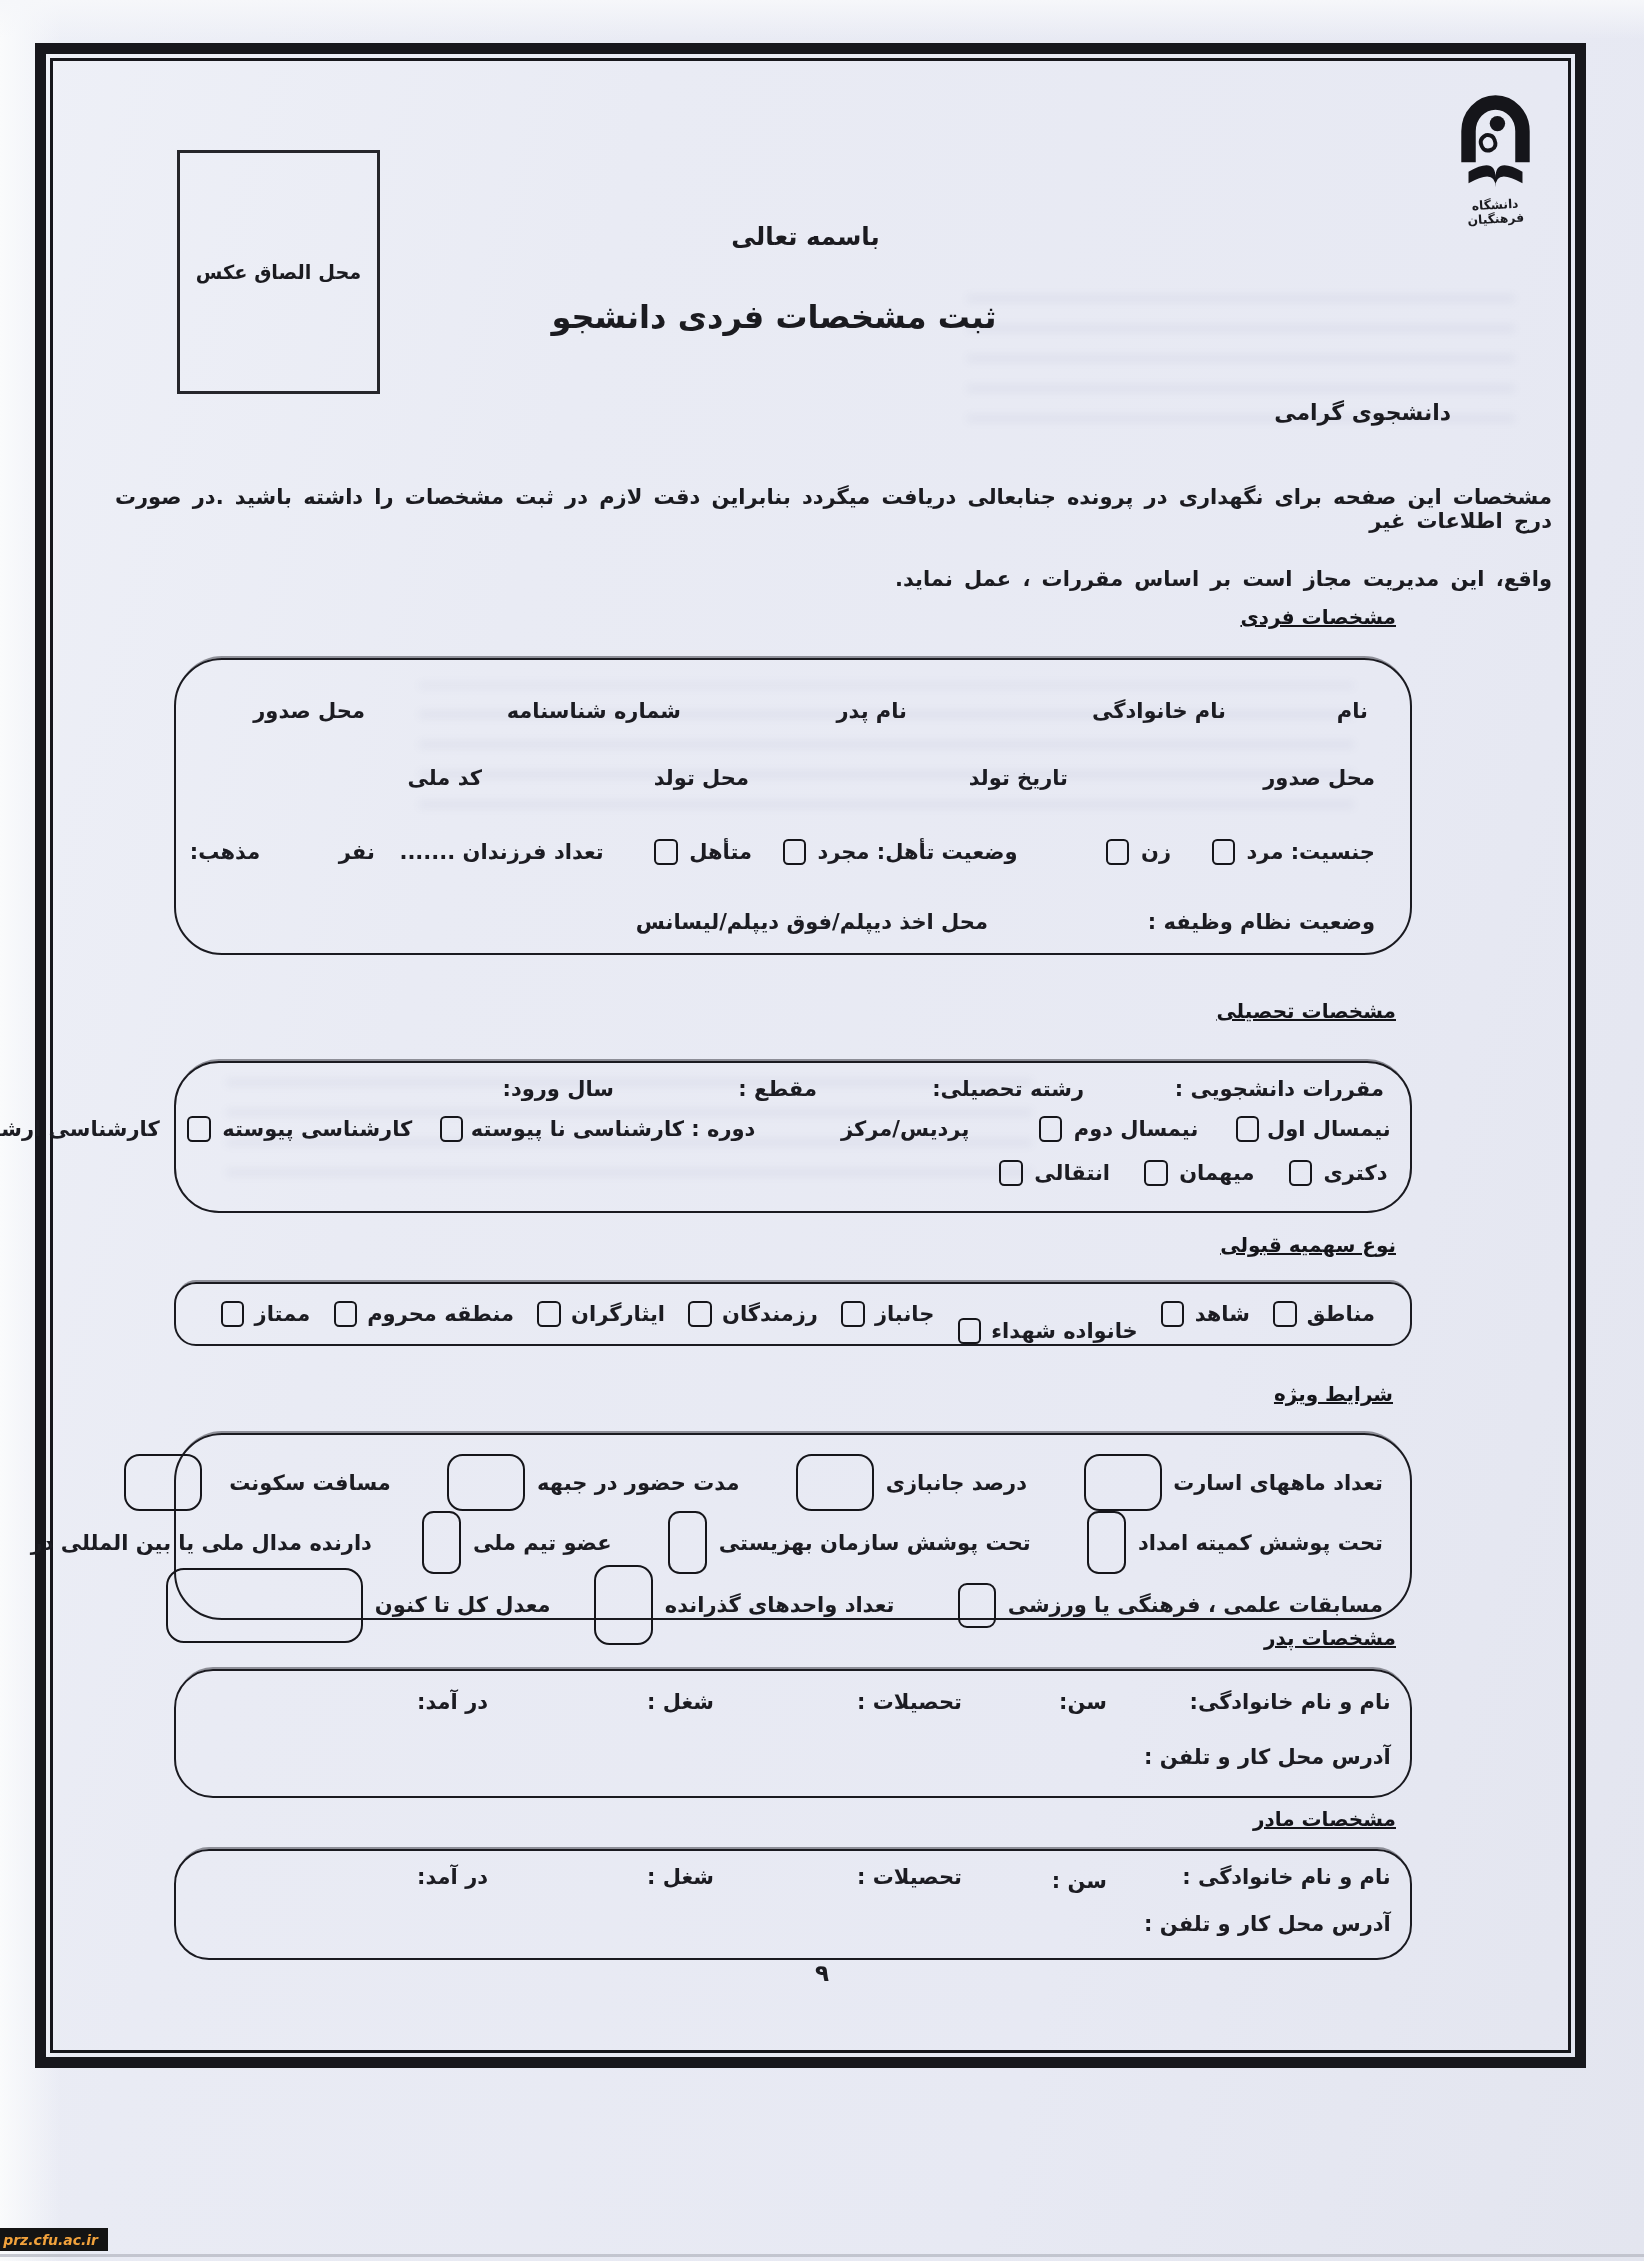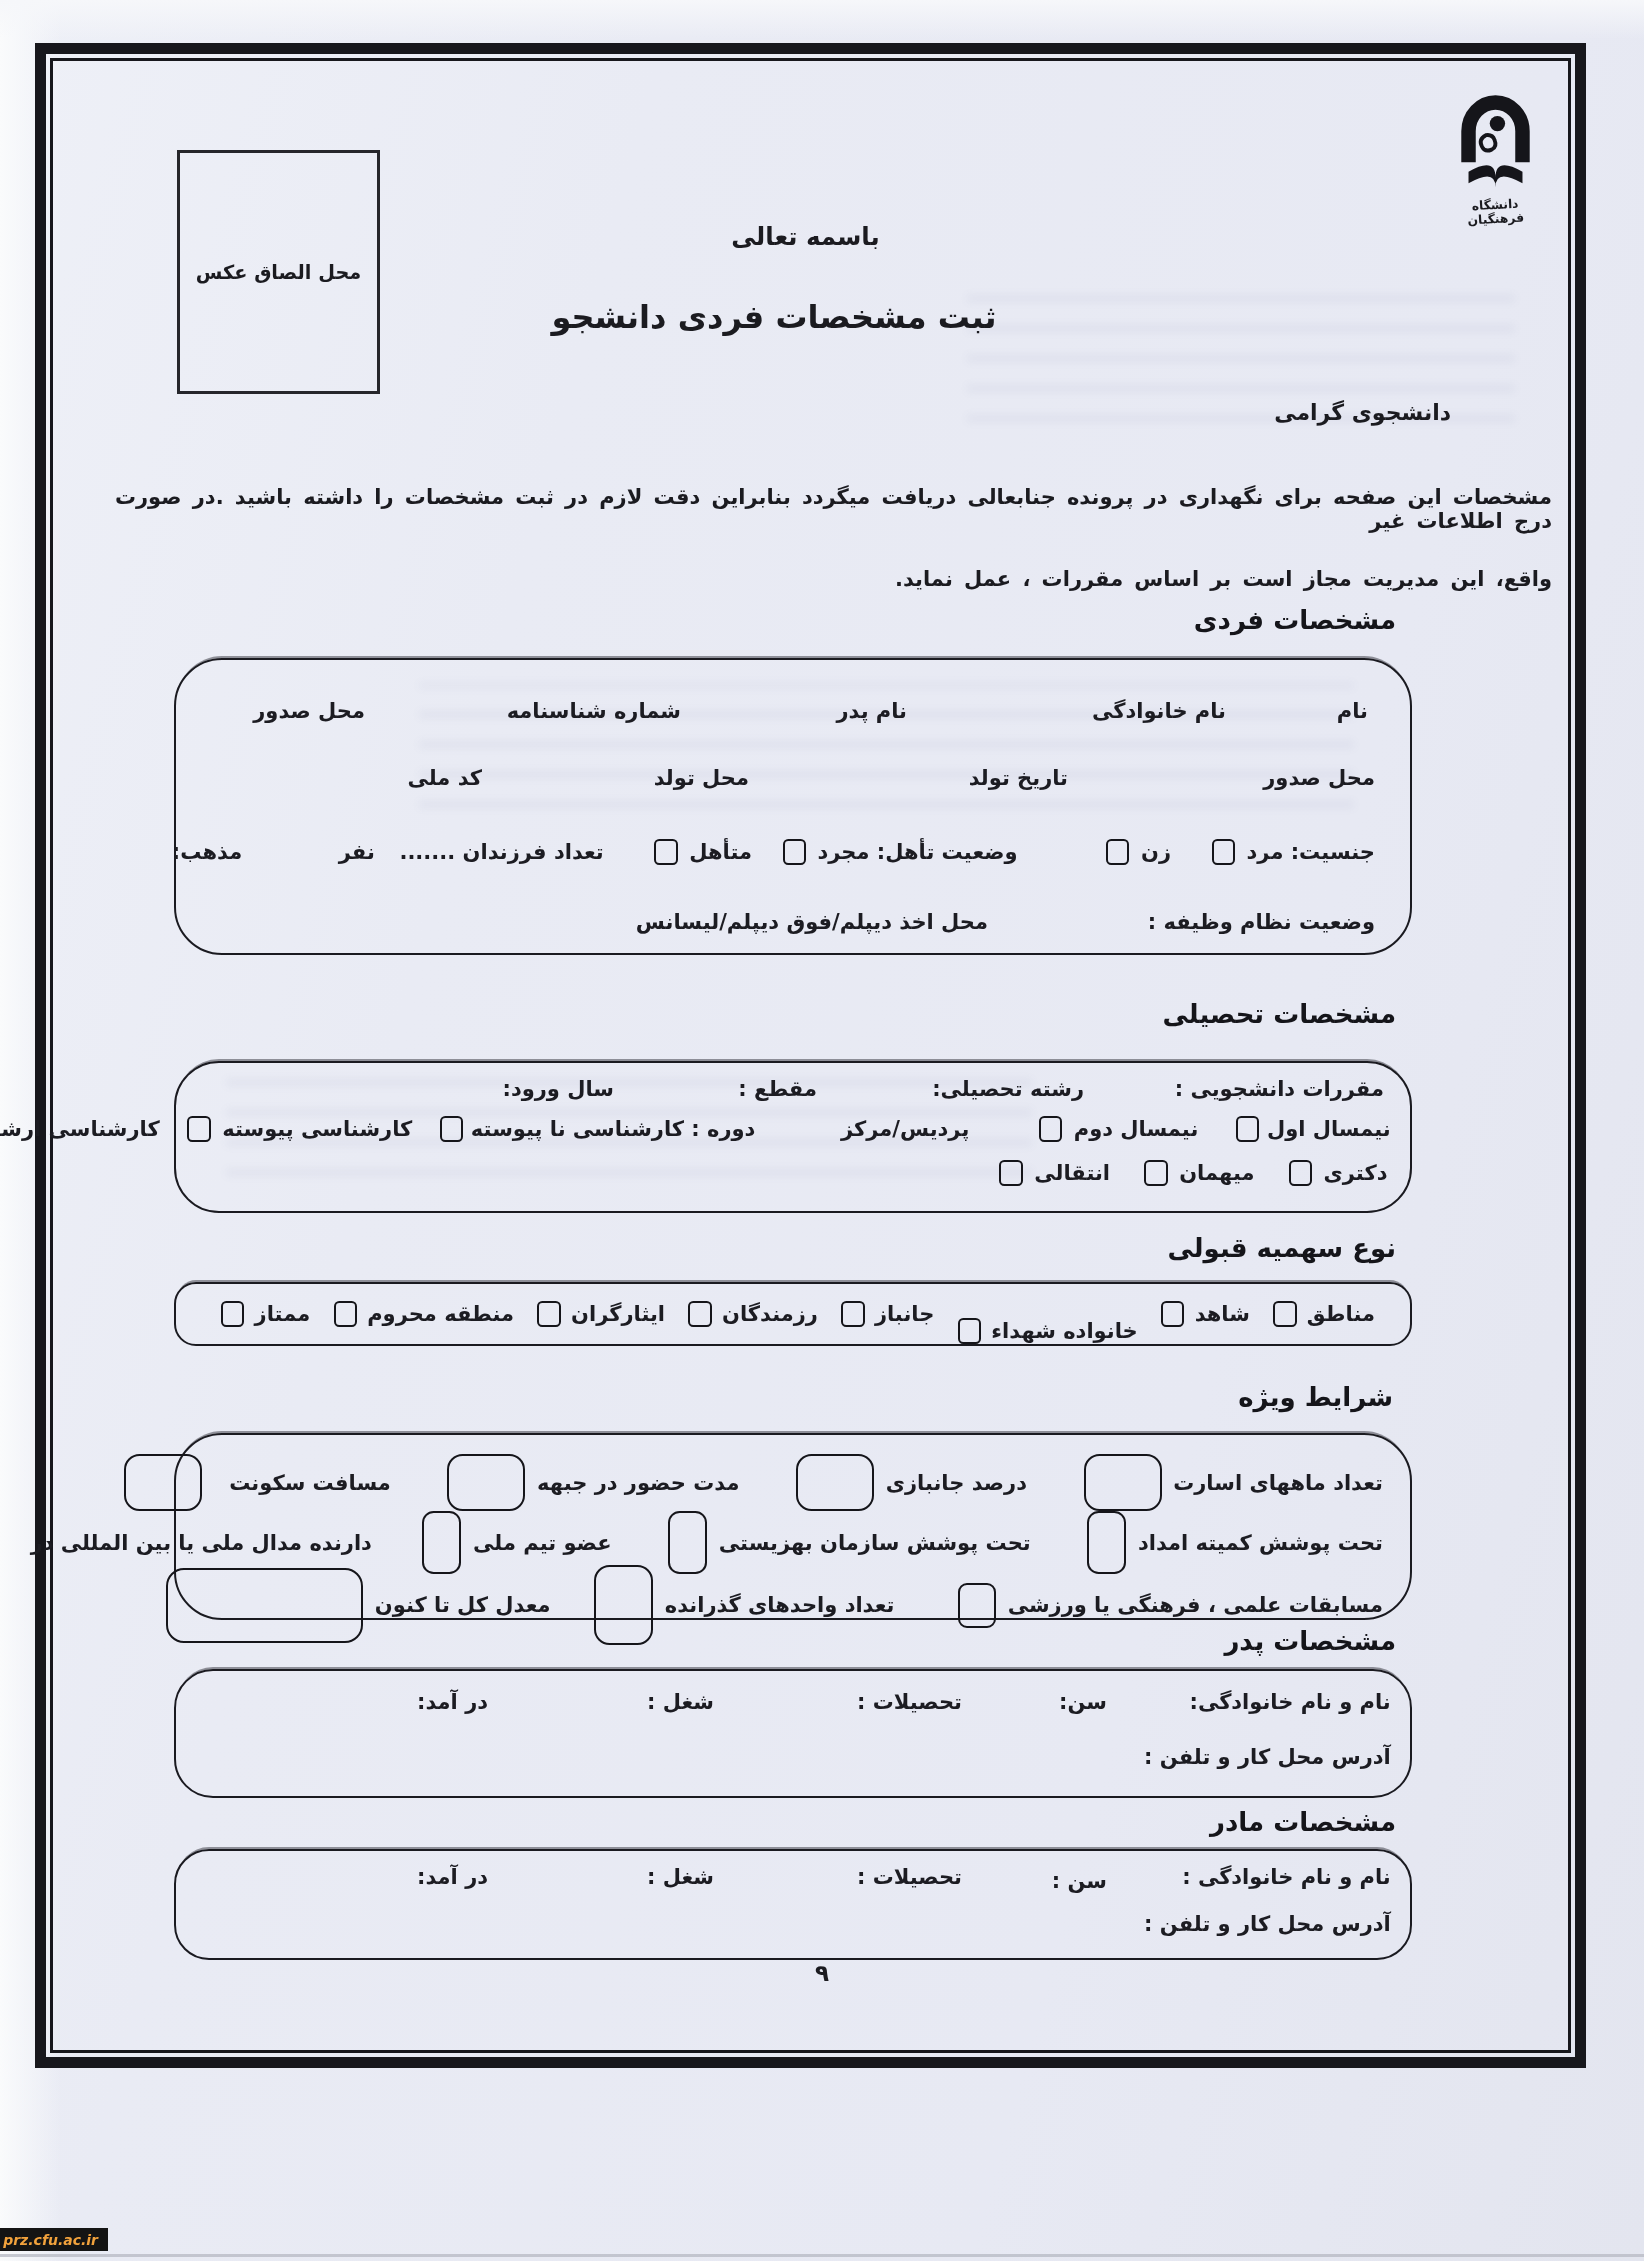--- a/index.html
+++ b/index.html
@@ -17,21 +17,21 @@
     border:11.6px solid #17171c;box-sizing:border-box;}
   .frame::after{content:"";position:absolute;inset:3.9px;border:3.2px solid #17171c;}
   .bleed{position:absolute;filter:blur(4.5px);opacity:.14;pointer-events:none;
     background:repeating-linear-gradient(0deg,transparent 0 23px,rgba(86,92,140,.5) 23px 30px);}
   .lbl{position:absolute;white-space:nowrap;font-weight:700;font-size:21px;color:#1c1c22;}
   .fl{font-weight:700;font-size:21px;white-space:nowrap;color:#1c1c22;}
   .row{position:absolute;display:flex;direction:rtl;align-items:center;gap:11.6px;}
   .cb{width:19.3px;height:22px;border:2.6px solid #15151a;border-radius:5.2px;flex:none;background:transparent;}
   .sec-box{position:absolute;border:2.6px solid #1a1a20;box-sizing:border-box;
     box-shadow:0 -5.2px 0 -3.2px rgba(30,30,40,.45);background:transparent;}
-  .heading{position:absolute;font-size:26px;font-weight:700;white-space:nowrap;color:#15151a;}
+  .heading{position:absolute;font-size:20px;font-weight:700;white-space:nowrap;color:#15151a;text-decoration:underline;}
   .photo-box{position:absolute;left:177px;top:150px;width:203px;height:244px;
     border:3.2px solid #26262b;display:flex;align-items:center;justify-content:center;box-sizing:border-box;}
   .photo-box span{font-size:19.3px;font-weight:700;}
   .basmala{position:absolute;left:580px;top:222px;width:451px;text-align:center;font-size:24.5px;font-weight:700;}
   .form-title{position:absolute;left:516px;top:298px;width:516px;text-align:center;font-size:32px;font-weight:700;}
   .salutation{position:absolute;right:193px;top:400px;font-size:22px;font-weight:700;white-space:nowrap;}
   .para{position:absolute;left:74px;right:76px;top:469px;font-size:21px;font-weight:700;text-align:right;}
   .para p{margin:16px;word-spacing:3.9px;}
   .para p+p{margin-top:34px;}
   .ibox-a{width:74px;height:53px;border:2.6px solid #15151a;border-radius:15.5px;flex:none;}
@@ -99,21 +99,21 @@
       <span class="fl">جنسیت: مرد</span>
       <span class="cb"></span>
       <span class="fl" style="margin-right:29px;">زن</span>
       <span class="cb"></span>
       <span class="fl" style="margin-right:77px;">وضعیت تأهل: مجرد</span>
       <span class="cb"></span>
       <span class="fl" style="margin-right:19px;">متأهل</span>
       <span class="cb"></span>
       <span class="fl" style="margin-right:39px;">تعداد فرزندان .......</span>
       <span class="fl" style="margin-right:13px;">نفر</span>
-      <span class="fl" style="margin-right:85px;">مذهب:</span>
+      <span class="fl" style="margin-right:67px;">مذهب:</span>
     </div>
 
     <span class="lbl" style="top:250px;right:35px;">وضعیت نظام وظیفه :</span>
     <span class="lbl" style="top:250px;right:422px;">محل اخذ دیپلم/فوق دیپلم/لیسانس</span>
   </div>
 
   <div class="heading" style="right:248px;top:999px;">مشخصات تحصیلی</div>
   <div class="sec-box" style="left:174px;top:1061px;width:1238px;height:152px;border-radius:45px;">
     <span class="lbl" style="top:14px;right:26px;">مقررات دانشجویی :</span>
     <span class="lbl" style="top:14px;right:326px;">رشته تحصیلی:</span>

